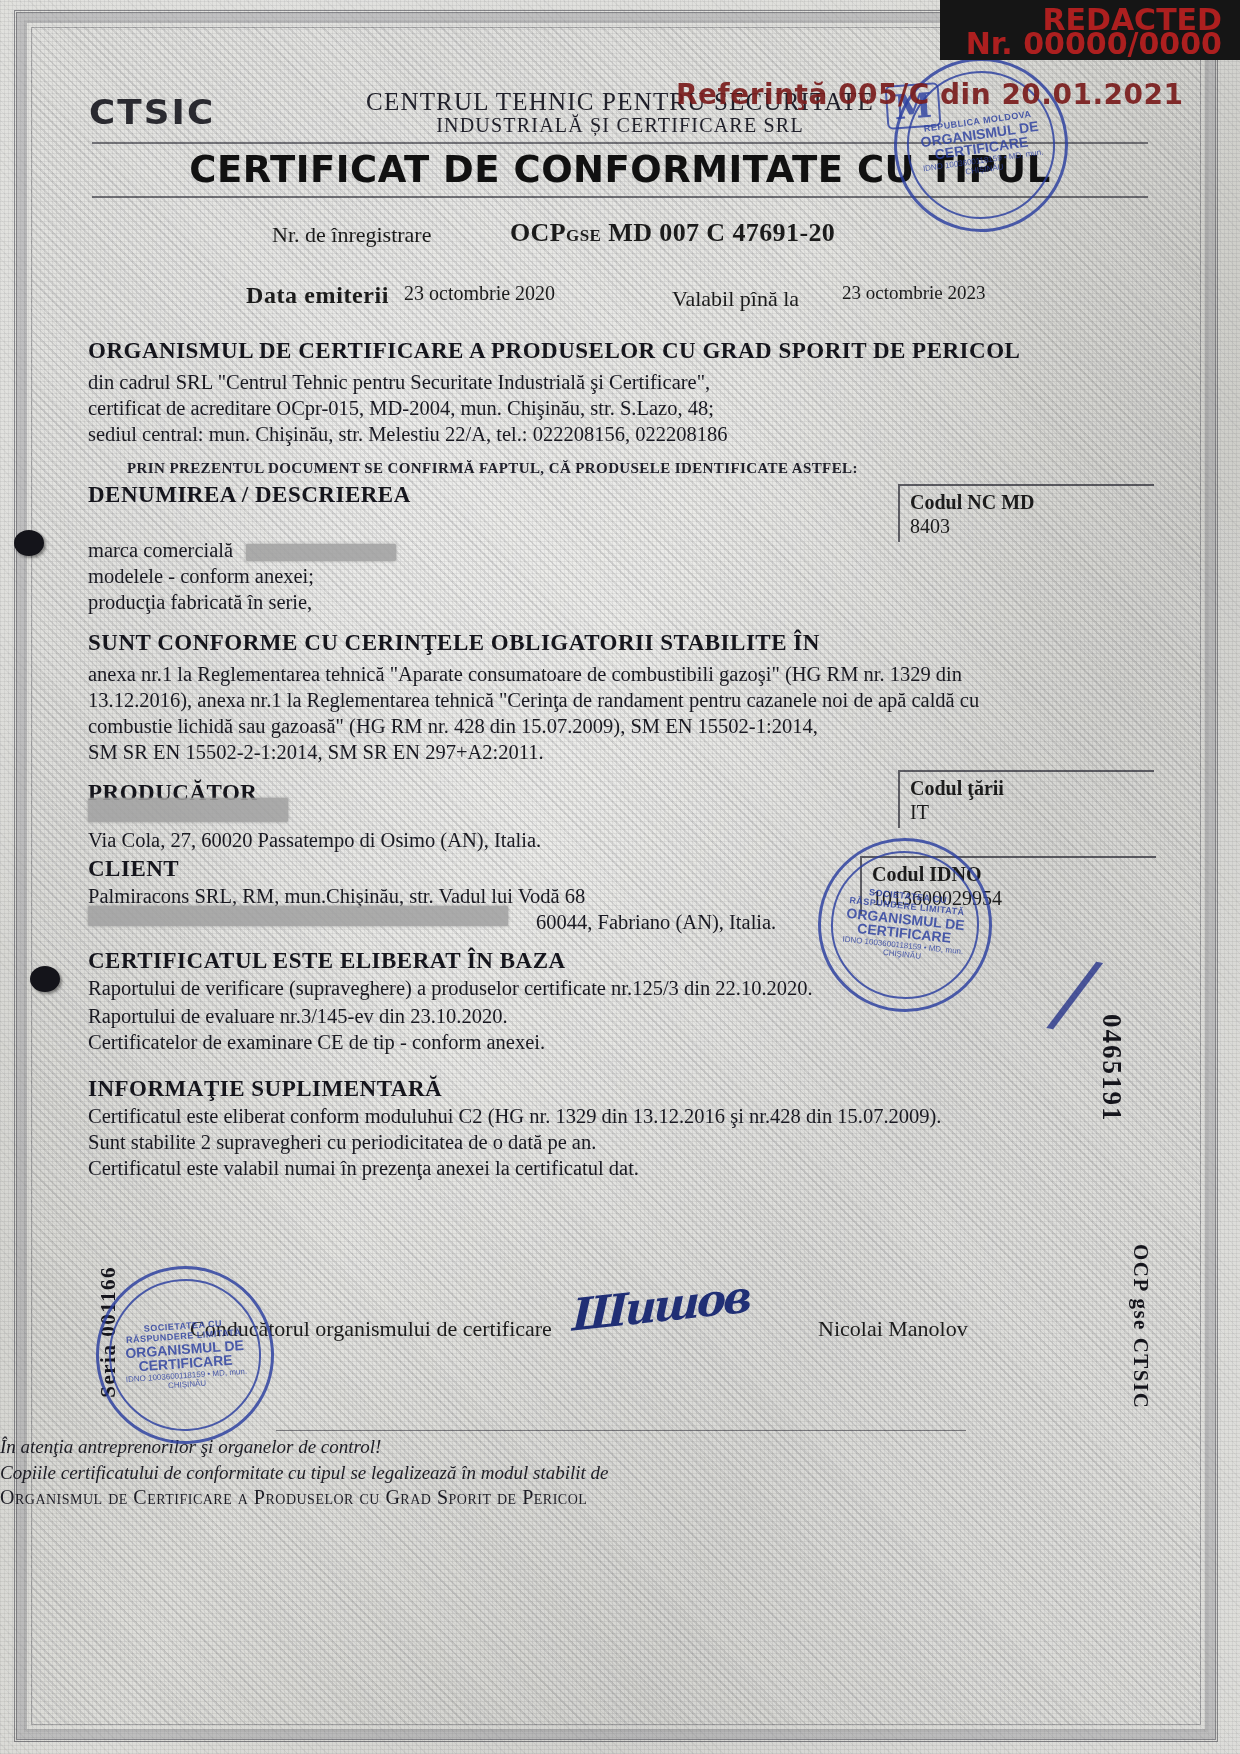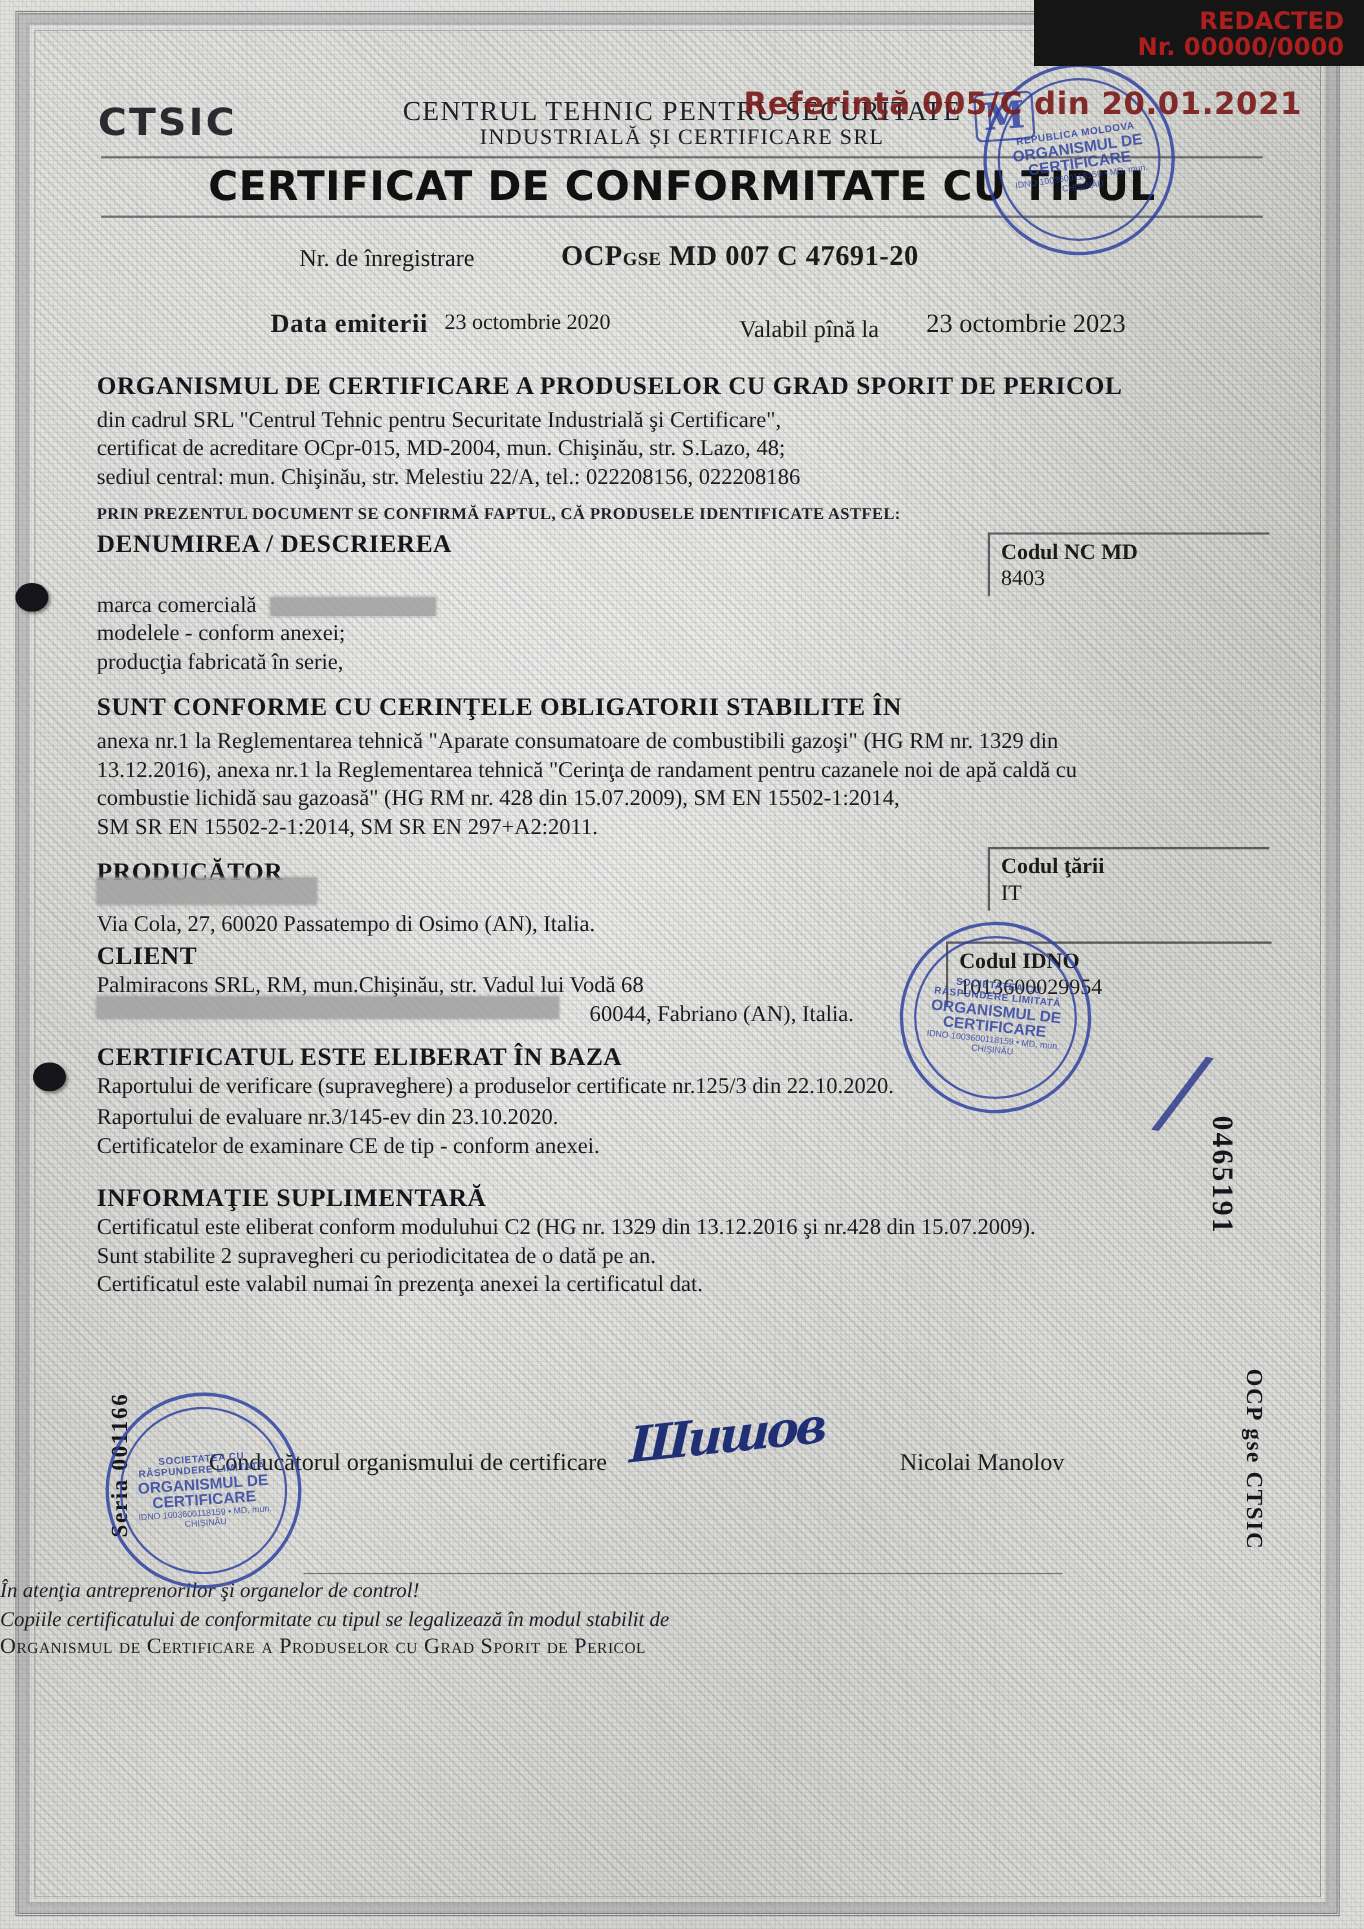--- a/index.html
+++ b/index.html
@@ -65,29 +65,29 @@
   }
   .rule{position:absolute;left:92px;width:1056px;height:2px;background:rgba(40,40,50,0.6);}
 
   .reg-label{position:absolute;left:272px;top:222px;font-size:22px;}
   .reg-number{position:absolute;left:510px;top:218px;font-size:26px;font-weight:700;letter-spacing:0.4px;}
   .reg-number .sub{font-size:17px;vertical-align:baseline;}
 
   .date-label{position:absolute;left:246px;top:282px;font-size:24px;font-weight:700;letter-spacing:0.6px;}
   .date-value{position:absolute;left:404px;top:282px;font-size:20px;}
   .valid-label{position:absolute;left:672px;top:286px;font-size:22px;}
-  .valid-value{position:absolute;left:842px;top:282px;font-size:24px;}
+  .valid-value{position:absolute;left:842px;top:282px;font-size:19px;}
 
   
   .h-sec{
     position:absolute;font-size:23px;font-weight:700;letter-spacing:0.5px;color:#15151c;
     font-variant:small-caps;
   }
   .p-line{position:absolute;font-size:20.5px;line-height:25px;color:#191921;}
-  .small-caps-note{position:absolute;font-size:15px;letter-spacing:0.4px;font-weight:700;color:#20202a;}
+  .small-caps-note{position:absolute;font-size:15px;letter-spacing:0.4px;font-weight:700;color:#20202a;margin-left:39px;}
 
   .redact{
     display:inline-block;background:rgba(160,160,160,0.85);
     border-radius:1px;vertical-align:middle;
     box-shadow:0 0 3px rgba(150,150,150,0.9);
   }
 
   
   .box{
     position:absolute;border-left:2px solid rgba(40,40,50,0.7);
@@ -156,21 +156,21 @@
   .stamp-mono{
     position:absolute;right:300px;top:84px;
     font-family:"DejaVu Serif", serif;font-weight:700;font-size:34px;color:#2b3fa0;opacity:0.8;
     border:2px solid #2b3fa0;border-radius:6px;padding:0 6px;transform:rotate(-4deg);
   }
   .redline{
     position:absolute;right:0;top:0;width:300px;height:60px;background:#151515;
   }
   .redtext{
     position:absolute;right:18px;top:8px;width:270px;text-align:right;
-    color:#b62020;font-family:"DejaVu Sans", sans-serif;font-weight:700;font-size:22px;
+    color:#b62020;font-family:"DejaVu Sans", sans-serif;font-weight:700;font-size:30px;
     line-height:24px;opacity:0.95;
   }
   .ref-overlay{
     position:absolute;left:676px;top:78px;
     color:#7a1d1d;font-family:"DejaVu Sans", sans-serif;font-weight:700;font-size:28px;
     letter-spacing:0.5px;opacity:0.92;
   }
   .hole{
     position:absolute;width:30px;height:26px;border-radius:50%;
     background:#14141a;box-shadow:2px 2px 3px rgba(0,0,0,0.4);

